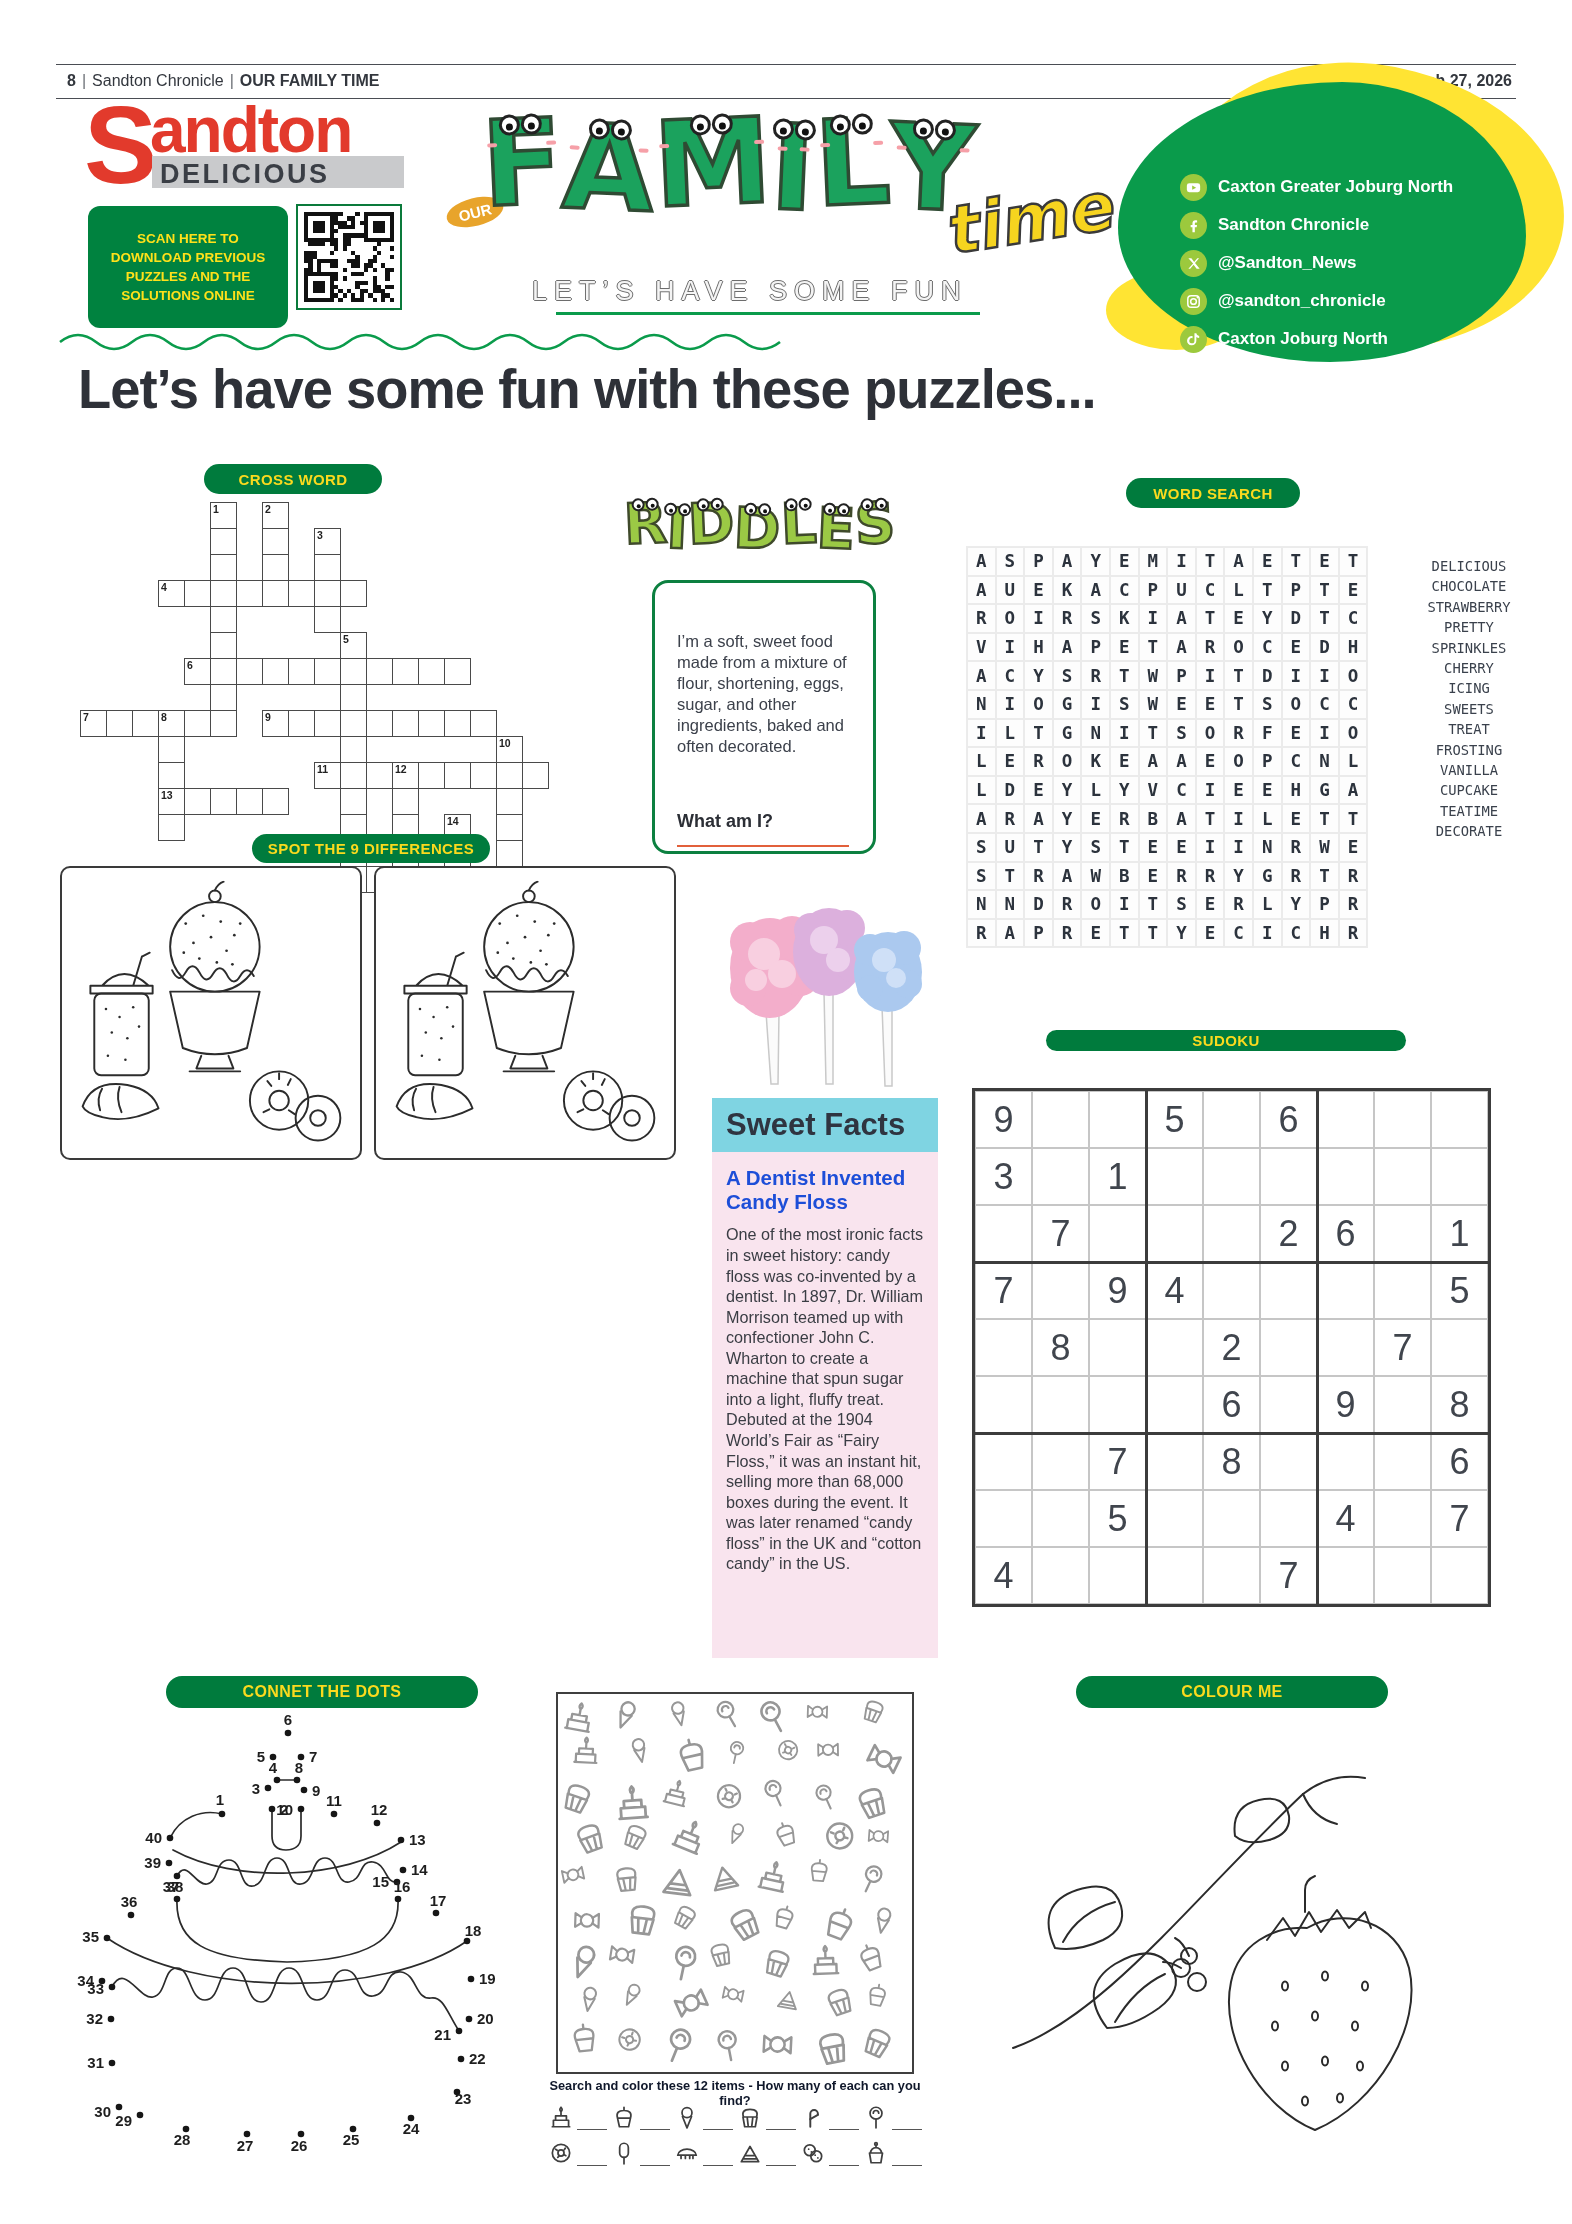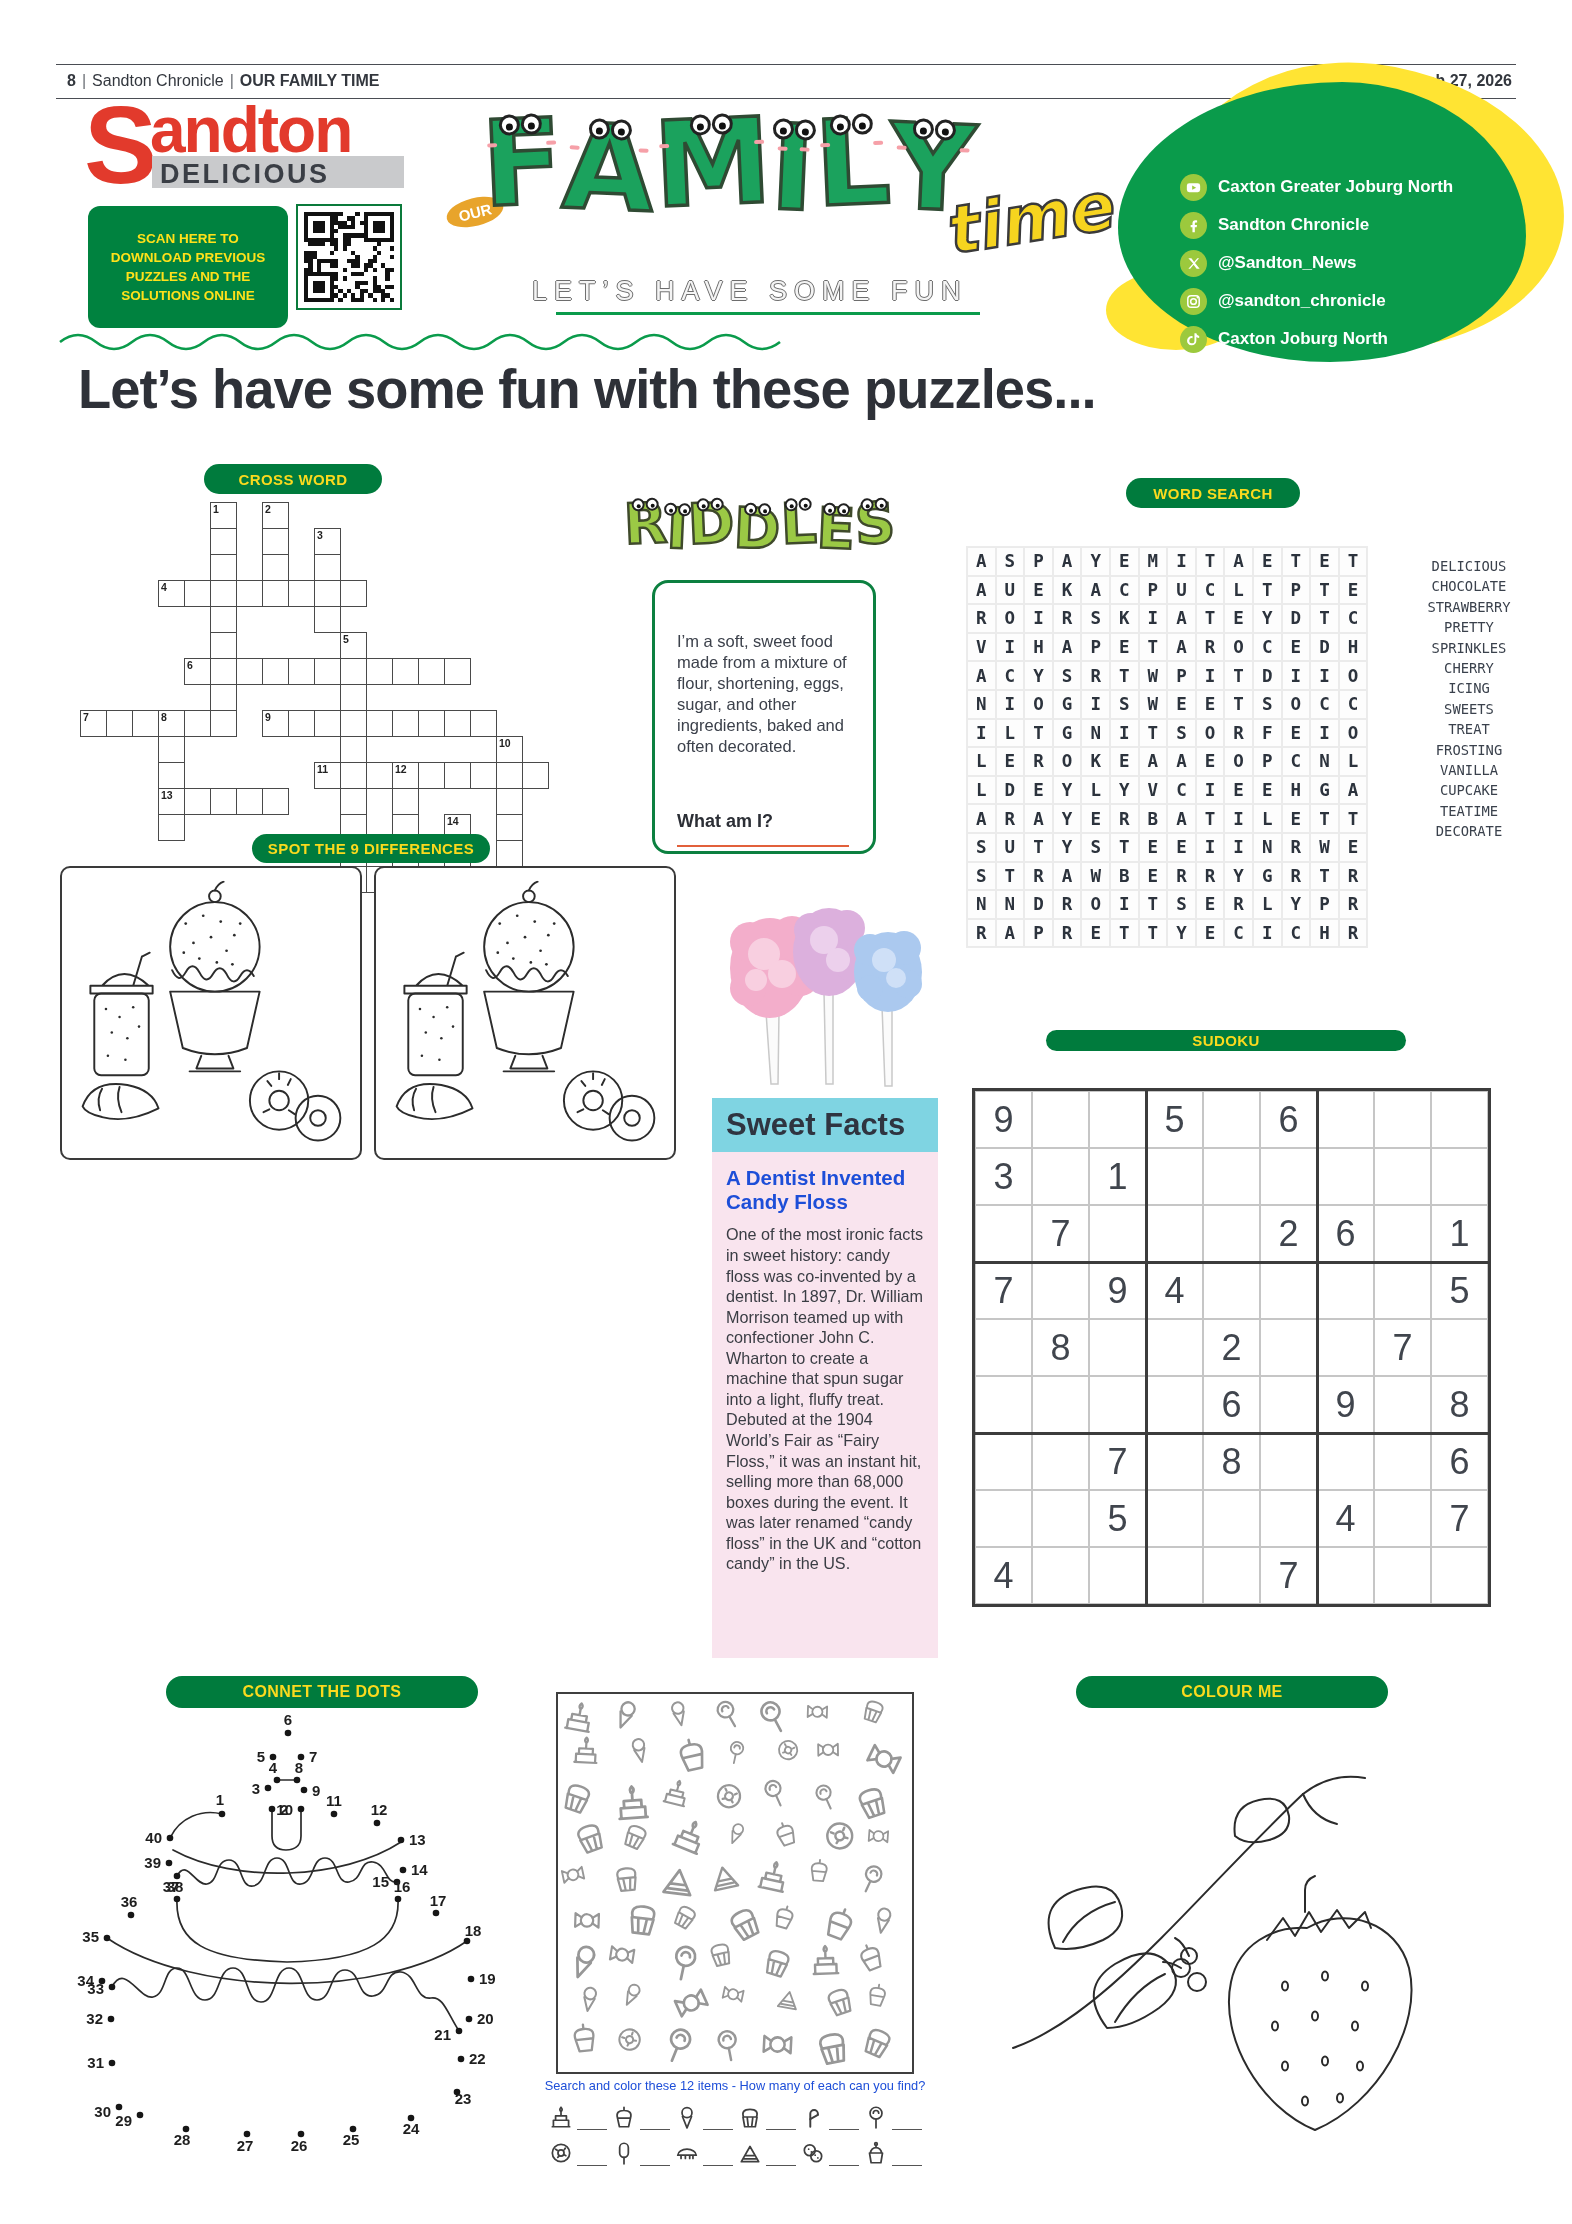--- a/index.html
+++ b/index.html
@@ -108,21 +108,21 @@
   .sline{position:absolute;background:#3c3c3c;z-index:2;}
   
   .spot-box{position:absolute;top:866px;width:302px;height:294px;border:2.5px solid #3a3a3a;border-radius:10px;
             background:#fff;box-sizing:border-box;display:flex;align-items:center;justify-content:center;}
   .spot-box svg{width:284px;height:272px;}
   
   #dots-svg{position:absolute;left:55px;top:1700px;}
   .dot-label{font-size:15px;font-weight:600;fill:#1e1e1e;font-family:"Liberation Sans",sans-serif;}
   
   #hidden-box{position:absolute;left:556px;top:1692px;width:358px;height:382px;border:2px solid #3f3f3f;box-sizing:border-box;}
-  #hidden-caption{position:absolute;left:540px;top:2078px;width:390px;text-align:center;font-size:12.8px;color:#1d4ed8;font-weight:400;}
+  #hidden-caption{position:absolute;left:540px;top:2078px;width:390px;text-align:center;font-size:12.8px;color:#0f172a;font-weight:700;}
   #found-items{position:absolute;left:548px;top:2094px;width:380px;display:flex;flex-wrap:wrap;}
   .fi{width:63px;height:36px;display:flex;align-items:flex-end;gap:3px;}
   .fi svg{width:26px;height:26px;color:#3f3f3f;}
   .fi .blank{display:inline-block;width:30px;border-bottom:1.4px solid #555;height:20px;}
   
   #strawberry{position:absolute;left:985px;top:1716px;}
 </style>
 </head>
 <body>
 

